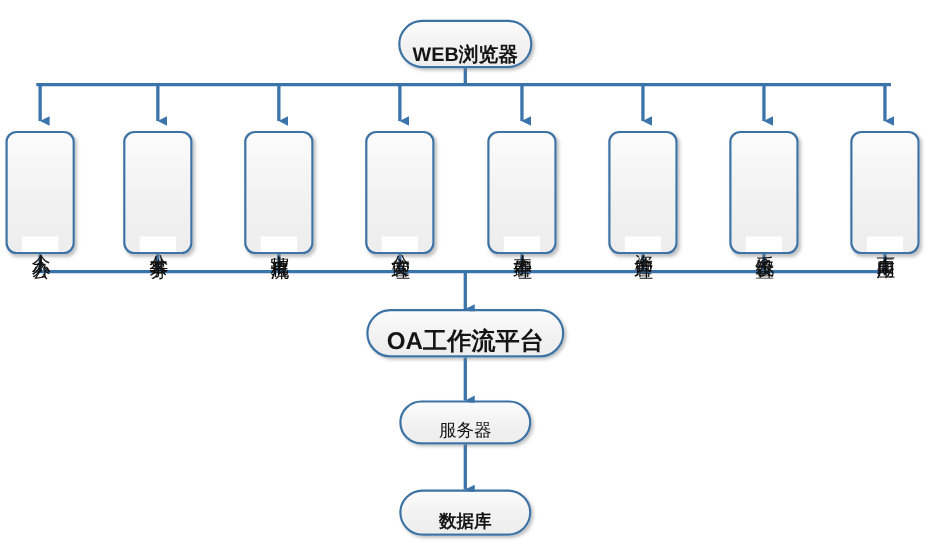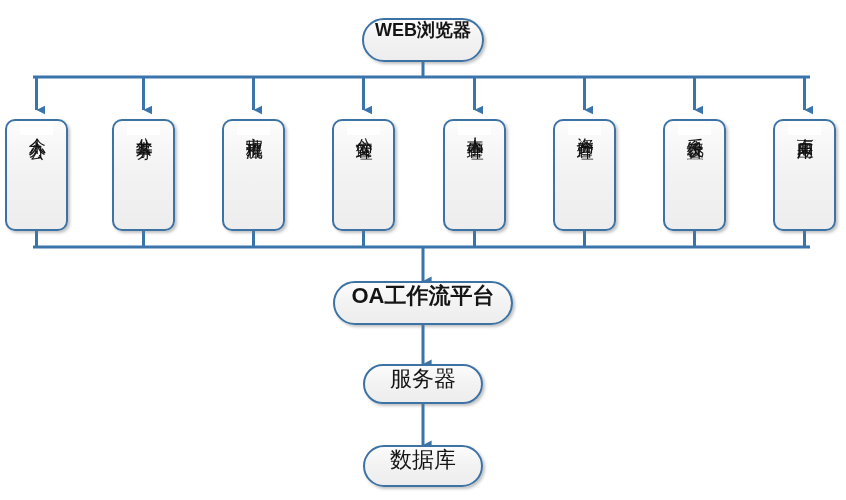--- a/index.html
+++ b/index.html
@@ -27,21 +27,21 @@
   }
 
   
   .node {
     position: absolute;
     box-sizing: border-box;
     background: linear-gradient(to bottom, #fcfcfc 0%, #f3f3f3 45%, #ededed 100%);
     border: 2px solid #3d72a4;
     box-shadow: 2px 2px 3px rgba(120,120,120,0.45);
     display: flex;
-    align-items: flex-start;
+    align-items: flex-end;
     justify-content: center;
     color: #151515;
     z-index: 2;
   }
 
   
   .node.stadium {
     border-radius: 999px;
   }
   
@@ -70,21 +70,21 @@
 
   .browser-label {
     font-size: 18px;
     font-weight: bold;
   }
   .platform-label {
     font-size: 22px;
     font-weight: bold;
   }
   .plain-label {
-    font-size: 22px;
+    font-size: 16px;
   }
 </style>
 </head>
 <body>
 
 <div id="canvas">
 
   <svg id="wires" viewBox="0 0 846 500" width="846" height="500">
     <defs>
       <marker id="arrowDown" markerWidth="10" markerHeight="9" refX="5" refY="8.6" orient="auto" markerUnits="userSpaceOnUse">
@@ -163,17 +163,17 @@
   </div>
 
   <div class="node stadium" style="left:333px; top:281px; width:180px; height:44px;">
     <span class="node-label platform-label">OA工作流平台</span>
   </div>
 
   <div class="node stadium" style="left:363px; top:364px; width:120px; height:40px;">
     <span class="node-label plain-label">服务器</span>
   </div>
 
-  <div class="node stadium" style="left:363px; top:445px; width:120px; height:42px;">
+  <div class="node stadium" style="left:363px; top:445px; width:120px; height:42px;font-weight:bold;">
     <span class="node-label plain-label">数据库</span>
   </div>
 
 </div>
 
 </body></html>

